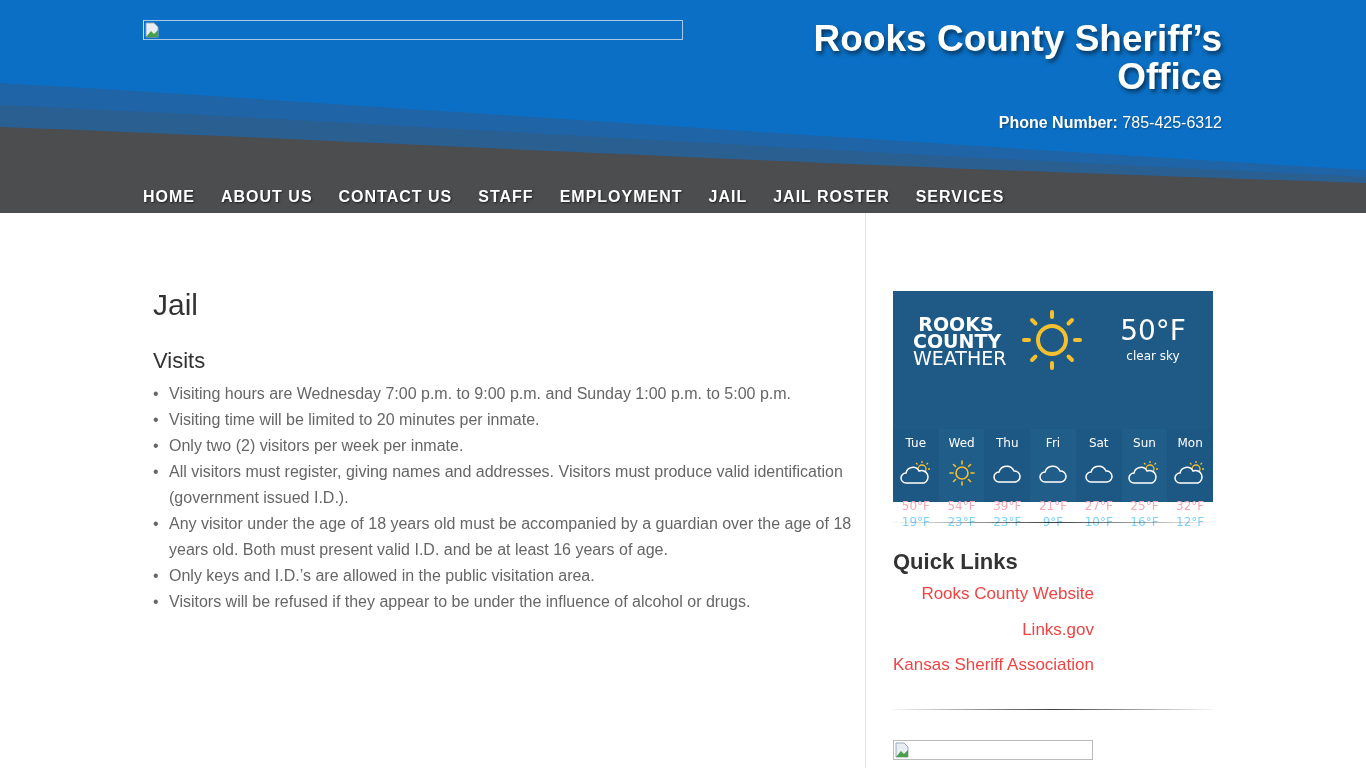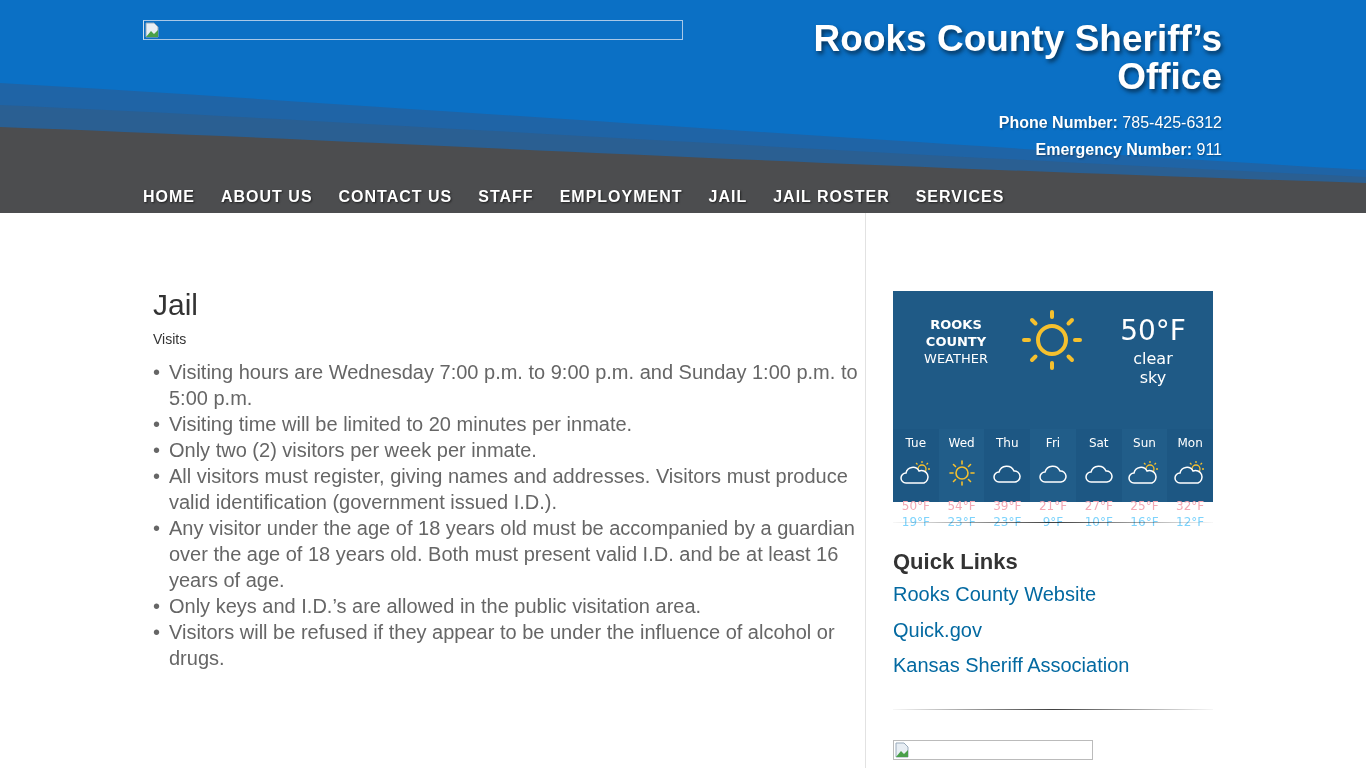--- a/index.html
+++ b/index.html
@@ -15,45 +15,45 @@
     .contact { position: absolute; right: 144px; top: 109px; text-align: right; color: #ffffff; font-size: 16px; line-height: 27px; text-shadow: 1px 1px 2px rgba(0,0,0,0.35); }
     .contact b { font-weight: bold; }
 
     .nav { position: absolute; left: 143px; top: 186px; display: flex; gap: 4px; }
     .nav a { display: block; color: #ffffff; font-weight: bold; font-size: 16px; letter-spacing: 1px; text-decoration: none; margin-right: 22px; text-shadow: 1px 1px 2px rgba(0,0,0,0.6); line-height: 22px; }
 
     
     .divider-v { position: absolute; left: 865px; top: 213px; width: 1px; height: 555px; background: #e2e2e2; }
     .main { position: absolute; left: 153px; top: 285px; width: 710px; }
     .page-title { font-size: 30px; color: #333; font-weight: normal; line-height: 40px; }
-    .section-title { font-size: 14px; color: #333; font-weight: normal; line-height: 28px; }
+    .section-title { font-size: 22px; color: #333; font-weight: normal; margin-top: 22px; line-height: 28px; }
     ul.rules { list-style: none; margin-top: 6px; }
-    ul.rules li { position: relative; padding-left: 16px; font-size: 20px; line-height: 26px; color: #666; }
+    ul.rules li { position: relative; padding-left: 16px; font-size: 16px; line-height: 26px; color: #666; }
     ul.rules li::before { content: "•"; position: absolute; left: 0; top: 0; color: #666; }
 
     
     .weather { position: absolute; left: 893px; top: 291px; width: 320px; height: 211px; background: #1f5a86; color: #fff; font-family: "DejaVu Sans", sans-serif; }
-    .weather .place { position: absolute; left: 20px; top: 25px; width: 86px; text-align: center; font-size: 13px; line-height: 17px; }
+    .weather .place { position: absolute; left: 20px; top: 25px; width: 86px; text-align: center; font-size: 19px; line-height: 17px; }
     .weather .place .b { font-weight: bold; display: block; }
     .weather .sun-big { position: absolute; left: 128px; top: 18px; }
     .weather .now-temp { position: absolute; left: 225px; top: 24px; width: 70px; text-align: center; font-size: 28px; line-height: 32px; }
-    .weather .now-desc { position: absolute; left: 225px; top: 58px; width: 70px; text-align: center; font-size: 16px; }
+    .weather .now-desc { position: absolute; left: 225px; top: 58px; width: 70px; text-align: center; font-size: 12px; }
     .forecast { position: absolute; left: 0; top: 100px; width: 320px; height: 111px; display: flex; }
     .day { flex: 1; text-align: center; position: relative; margin-top: 38px; }
     .day:nth-child(odd) { background: #1d5783; }
     .day:nth-child(even) { background: #215d89; }
     .day .dn { font-size: 12px; margin-top: 7px; line-height: 14px; }
     .day .ic { margin-top: 10px; height: 26px; display: flex; justify-content: center; }
     .day .hi { margin-top: 12px; font-size: 12px; color: #f4a8b4; line-height: 16px; }
     .day .lo { font-size: 12px; color: #7dd3fc; line-height: 16px; }
 
     .hr-fade { position: absolute; left: 893px; width: 320px; height: 1px; background: linear-gradient(to right, rgba(0,0,0,0.03), rgba(0,0,0,0.75) 50%, rgba(0,0,0,0.03)); }
     .ql-title { position: absolute; left: 893px; top: 551px; font-size: 22px; color: #333; line-height: 22px; }
     .ql-list { position: absolute; left: 893px; top: 584px; }
-    .ql-list a { display: block; font-size: 20px; color: #0369a1; text-decoration: none; line-height: 20px; margin-bottom: 15.5px; }
+    .ql-list a { display: block; font-size: 17px; color: #ef4444; text-decoration: none; line-height: 20px; margin-bottom: 15.5px; text-align: right; }
     .side-img { position: absolute; left: 893px; top: 740px; width: 200px; height: 20px; border: 1px solid #bbb; }
     .side-img .broken { position: absolute; left: 1px; top: 1px; width: 14px; height: 16px; }
   </style>
 </head>
 <body>
 
 <div class="header">
   <svg class="bg" width="1366" height="213" viewBox="0 0 1366 213">
     <rect x="0" y="0" width="1366" height="213" fill="#0b70c5"></rect>
     <path d="M0,83 C300,100 700,130 1366,170 L1366,213 L0,213 Z" fill="#1f64a6"></path>
@@ -70,24 +70,20 @@
 
   <div class="site-title">
     <div>Rooks County Sheriff’s</div>
     <div>Office</div>
   </div>
 
   <div class="contact">
     <div>
       <b>Phone Number:</b>
       <span>785-425-6312</span>
-    </div>
-    <div>
-      <b>Emergency Number:</b>
-      <span>911</span>
     </div>
   </div>
 
   <nav class="nav">
     <a href="#">HOME</a>
     <a href="#">ABOUT US</a>
     <a href="#">CONTACT US</a>
     <a href="#">STAFF</a>
     <a href="#">EMPLOYMENT</a>
     <a href="#">JAIL</a>
@@ -244,21 +240,21 @@
       <div class="lo">12°F</div>
     </div>
   </div>
 </div>
 
 <div class="hr-fade" style="top:522px;"></div>
 
 <h3 class="ql-title">Quick Links</h3>
 <div class="ql-list">
   <a href="#">Rooks County Website</a>
-  <a href="#">Quick.gov</a>
+  <a href="#">Links.gov</a>
   <a href="#">Kansas Sheriff Association</a>
 </div>
 
 <div class="hr-fade" style="top:709px;"></div>
 
 <div class="side-img">
   <svg class="broken" viewBox="0 0 14 16">
     <path d="M1,1 L9,1 L13,5 L13,15 L1,15 Z" fill="#e8eef4" stroke="#9ab" stroke-width="1"></path>
     <path d="M1,15 L6,9 L9,12 L13,8 L13,15 Z" fill="#4aa04a"></path>
   </svg>

